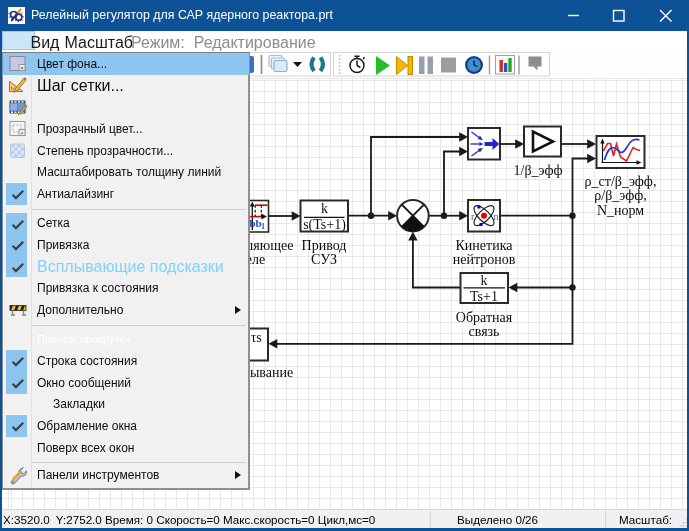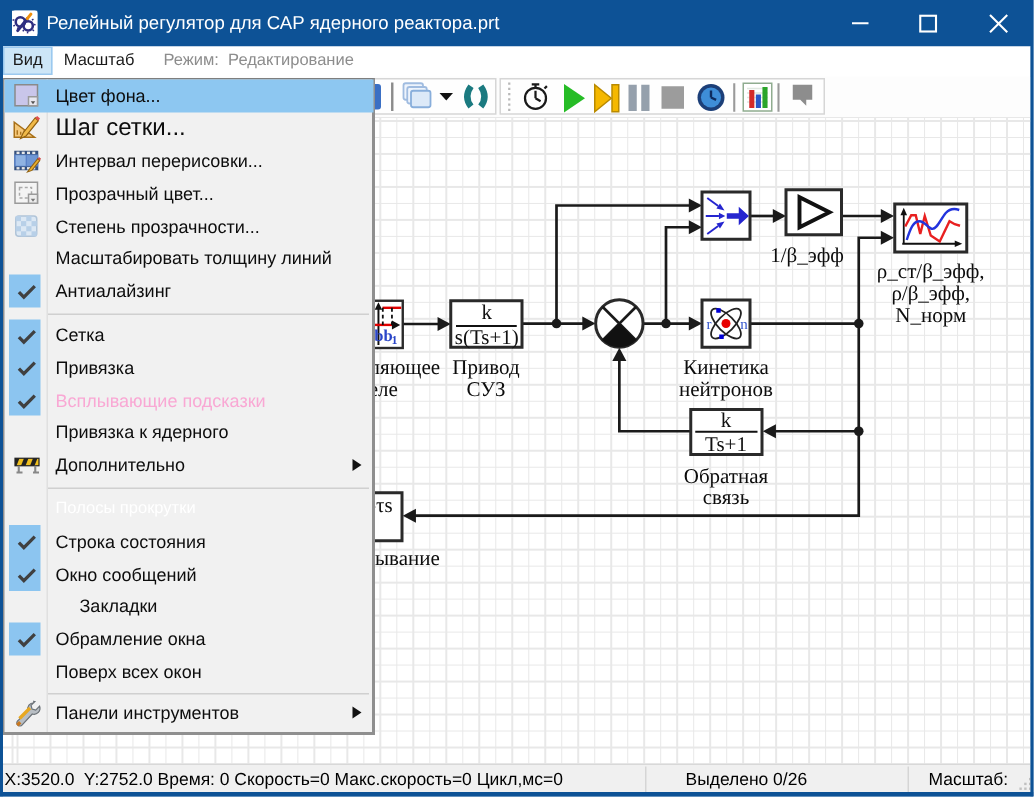--- a/index.html
+++ b/index.html
@@ -3,21 +3,21 @@
 <style>
   html,body{margin:0;padding:0;}
   body{width:689px;height:531px;overflow:hidden;position:relative;
        font-family:"Liberation Sans",sans-serif;background:#0d5296;}
   .abs{position:absolute;}
   #titlebar{left:0;top:0;width:689px;height:31px;background:#0d5296;}
   #apptitle{left:31px;top:7.5px;color:#fff;font-size:12.4px;white-space:nowrap;}
   #appicon{left:8px;top:7px;width:17px;height:17px;background:#fff;border-radius:2px;}
   #inner{left:2px;top:31px;width:685px;height:497px;background:#fff;}
   #menubar{left:0;top:0;width:685px;height:20px;background:#fff;}
-  .mitem{font-size:11px;color:#1a1a1a;white-space:nowrap;}
+  .mitem{font-size:16px;color:#1a1a1a;white-space:nowrap;margin-left:22px;}
   #toolbar{left:0;top:20px;width:685px;height:27px;background:#fdfdfd;}
   #canvas{left:0;top:47px;width:685px;height:431px;background:#fff;
     background-image:
       repeating-linear-gradient(to right, #e8e8e8 0, #e8e8e8 1px, transparent 1px, transparent 11px),
       repeating-linear-gradient(to bottom, #e8e8e8 0, #e8e8e8 1px, transparent 1px, transparent 11px);
     background-position:9px 2px;}
   #statusbar{left:0;top:478px;width:685px;height:19.5px;background:#f0f0f0;
      border-top:1px solid #d8d8d8;font-size:11.65px;color:#000;}
   .sbtxt{top:3px;white-space:nowrap;}
   .sbsep{top:1px;width:1px;height:18px;background:#d5d5d5;}
@@ -292,21 +292,20 @@
           <rect x="10" y="4.1" width="2" height="1.6"></rect>
           <rect x="13.5" y="4.1" width="2" height="1.6"></rect>
           <rect x="3" y="14.4" width="2" height="1.6"></rect>
           <rect x="6.5" y="14.4" width="2" height="1.6"></rect>
           <rect x="10" y="14.4" width="2" height="1.6"></rect>
           <rect x="13.5" y="14.4" width="2" height="1.6"></rect>
         </g>
         <path d="M17.2 8.8 L12.2 15 l-1.9 2.6 3 -1 L18.5 10 z" fill="#e8b030" stroke="#906010" stroke-width=".7"></path>
         <path d="M17.2 8.8 L18.5 10 l.9 -1.1 -1.4 -1.2 z" fill="#d04848"></path>
       </svg>
-    <div class="abs" style="left:34px;top:50%;transform:translateY(-50%);font-size:12px;color:#0d0d0d;white-space:nowrap;">Интервал перерисовки...</div>
   </div>
   <div class="abs" style="left:1px;top:118.1px;width:245.5px;height:21.7px;">
     <svg class="abs" style="left:5px;top:1px" width="20" height="20" viewBox="0 0 20 20">
         <rect x="2" y="2.5" width="15" height="14" fill="#f4f4f4" stroke="#9a9a9a"></rect>
         <path d="M5 6 h8 v7 h-8 z" fill="none" stroke="#aaa" stroke-dasharray="2 1.5"></path>
         <rect x="11" y="10.5" width="6" height="6" fill="#ececec" stroke="#9a9a9a"></rect>
         <path d="M12.5 13.5 h3 l-1.5 2 z" fill="#777"></path>
       </svg>
     <div class="abs" style="left:34px;top:50%;transform:translateY(-50%);font-size:12px;color:#0d0d0d;white-space:nowrap;">Прозрачный цвет...</div>
   </div>
@@ -348,24 +347,24 @@
     <svg class="abs" style="left:6px;top:4px" width="16" height="16" viewBox="0 0 16 16">
         <path d="M3.6 7.8 L6.9 11.1 L14.2 3.8" stroke="#404040" stroke-width="2.2" fill="none"></path>
       </svg>
     <div class="abs" style="left:34px;top:50%;transform:translateY(-50%);font-size:12px;color:#0d0d0d;white-space:nowrap;">Привязка</div>
   </div>
   <div class="abs" style="left:1px;top:255.8px;width:245.5px;height:21.7px;">
     <div class="abs" style="left:2.5px;top:0;width:21.5px;height:21.7px;background:#8cc5f0;"></div>
     <svg class="abs" style="left:6px;top:4px" width="16" height="16" viewBox="0 0 16 16">
         <path d="M3.6 7.8 L6.9 11.1 L14.2 3.8" stroke="#404040" stroke-width="2.2" fill="none"></path>
       </svg>
-    <div class="abs" style="left:34px;top:50%;transform:translateY(-50%);font-size:12px;color:#f9a8d4;white-space:nowrap;">Всплывающие подсказки</div>
+    <div class="abs" style="left:34px;top:50%;transform:translateY(-50%);font-size:16px;color:#7dd3fc;white-space:nowrap;">Всплывающие подсказки</div>
   </div>
   <div class="abs" style="left:1px;top:277.5px;width:245.5px;height:21.7px;">
-    <div class="abs" style="left:34px;top:50%;transform:translateY(-50%);font-size:12px;color:#0d0d0d;white-space:nowrap;">Привязка к ядерного</div>
+    <div class="abs" style="left:34px;top:50%;transform:translateY(-50%);font-size:12px;color:#0d0d0d;white-space:nowrap;">Привязка к состояния</div>
   </div>
   <div class="abs" style="left:1px;top:299.2px;width:245.5px;height:21.7px;">
     <svg class="abs" style="left:5px;top:1px" width="20" height="20" viewBox="0 0 20 20">
         <rect x="2" y="5.5" width="16" height="5" fill="#f0c020" stroke="#222" stroke-width=".8"></rect>
         <g fill="#222">
           <path d="M2 5.5 l3 0 -2 5 -1 0 z"></path>
           <path d="M8 5.5 l3 0 -2 5 -3 0 z"></path>
           <path d="M14 5.5 l3 0 -2 5 -3 0 z"></path>
         </g>
         <path d="M4.5 10.5 v4.5 M15.5 10.5 v4.5 M3 15 h4 M14 15 h4" stroke="#888" stroke-width="1.4"></path>

